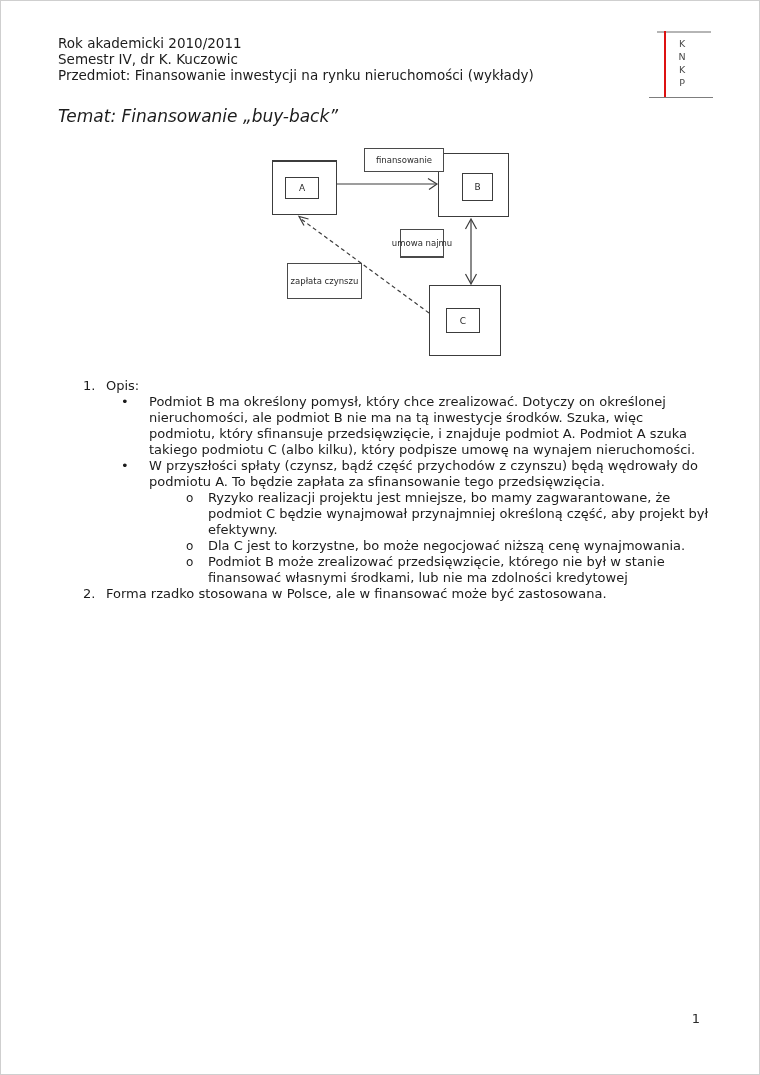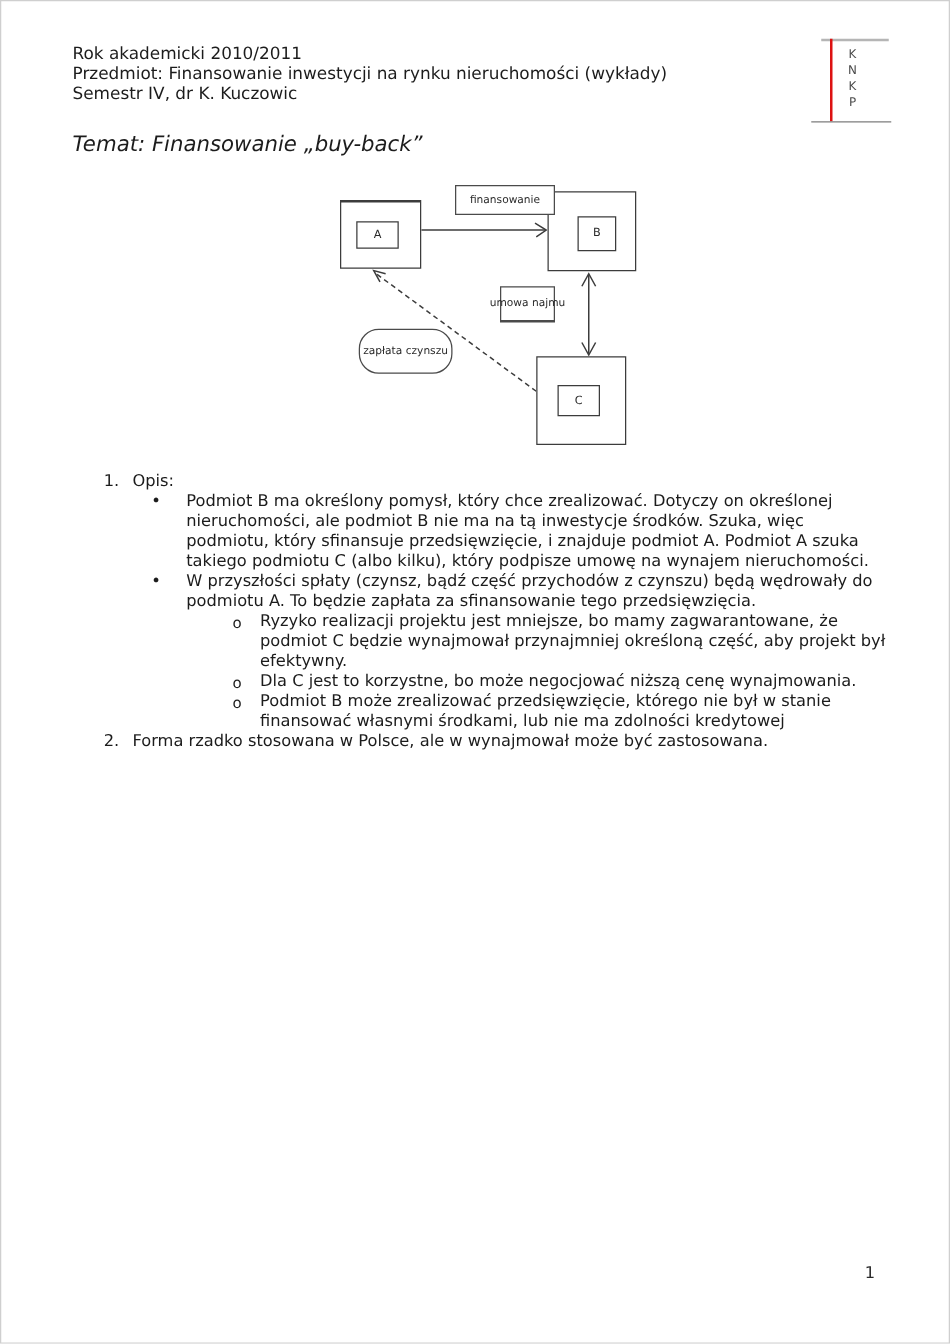--- a/index.html
+++ b/index.html
@@ -33,21 +33,21 @@
     display:flex;align-items:center;justify-content:center;font-size:8.5px;color:#2a2a2a;
     white-space:nowrap;}
   #nodeA{left:271px;top:159px;width:65px;height:55px;border-top-width:2px;}
   #nodeA .node-inner{left:12px;top:15px;width:34px;height:22px;}
   #nodeB{left:437px;top:152px;width:71px;height:64px;}
   #nodeB .node-inner{left:23px;top:19px;width:31px;height:28px;}
   #nodeC{left:428px;top:284px;width:72px;height:71px;}
   #nodeC .node-inner{left:16px;top:22px;width:34px;height:25px;}
   #lblFin{left:363px;top:147px;width:80px;height:24px;}
   #lblLease{left:399px;top:228px;width:44px;height:29px;border-bottom-width:2px;}
-  #lblRent{left:286px;top:262px;width:75px;height:36px;border-radius:16px;}
+  #lblRent{left:286px;top:262px;width:75px;height:36px;}
   
   .content{position:absolute;left:0;top:377px;width:760px;}
   .row{display:flex;font-size:13px;line-height:16px;}
   .row .num{width:23px;flex:none;}
   .row .mark{flex:none;}
   .l1{padding-left:82px;}
   .l2{padding-left:120px;}
   .l2 .mark{width:28px;}
   .l2 .txt{width:552px;}
   .l3{padding-left:185px;}
@@ -55,22 +55,22 @@
   .l3 .txt{width:502px;}
   .pagenum{position:absolute;right:59px;top:1010px;font-size:13px;color:#2a2a2a;}
 </style>
 </head>
 <body>
 
 <div class="page">
 
   <div class="header">
     <div>Rok akademicki 2010/2011</div>
+    <div>Semestr IV, dr K. Kuczowic</div>
     <div>Przedmiot: Finansowanie inwestycji na rynku nieruchomości (wykłady)</div>
-    <div>Semestr IV, dr K. Kuczowic</div>
   </div>
 
   <div class="logo">
     <div class="logo-top"></div>
     <div class="logo-red"></div>
     <div class="logo-letters">
       <div>K</div>
       <div>N</div>
       <div>K</div>
       <div>P</div>
@@ -138,19 +138,19 @@
       <span class="mark">o</span>
       <span class="txt">Dla C jest to korzystne, bo może negocjować niższą cenę wynajmowania.</span>
     </div>
     <div class="row l3">
       <span class="mark">o</span>
       <span class="txt">Podmiot B może zrealizować przedsięwzięcie, którego nie był w stanie finansować własnymi środkami, lub nie ma zdolności kredytowej</span>
     </div>
 
     <div class="row l1">
       <span class="num">2.</span>
-      <span class="txt">Forma rzadko stosowana w Polsce, ale w wynajmował może być zastosowana.</span>
+      <span class="txt">Forma rzadko stosowana w Polsce, ale w finansować może być zastosowana.</span>
     </div>
   </div>
 
   <div class="pagenum">1</div>
 
 </div>
 
 </body></html>

